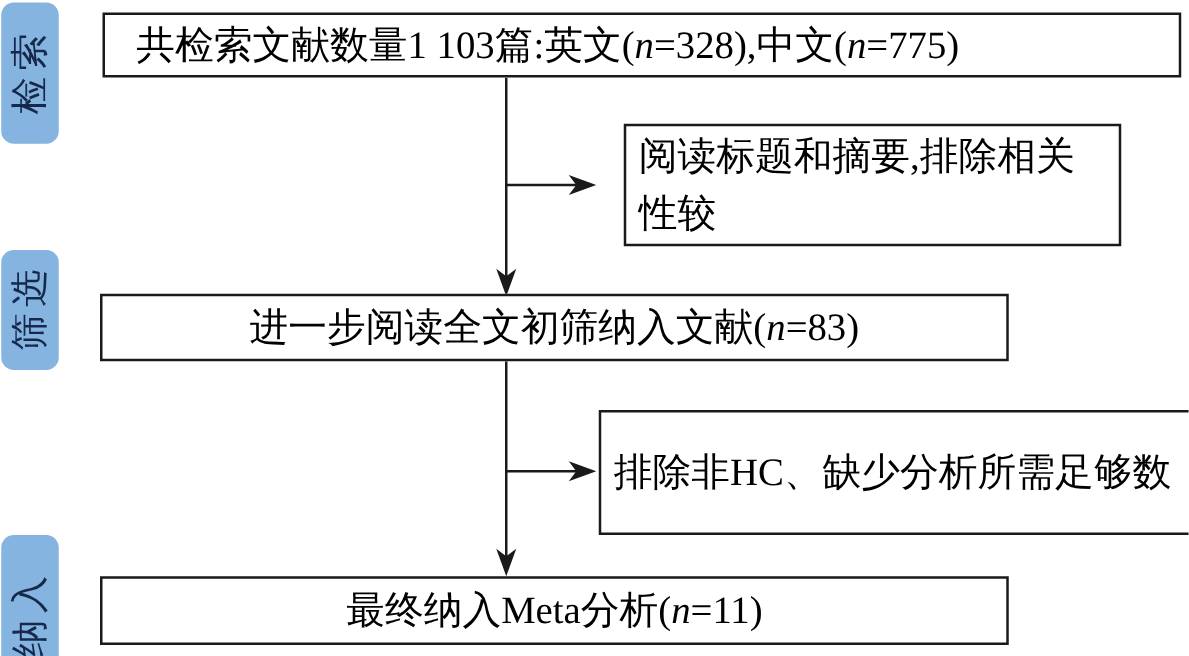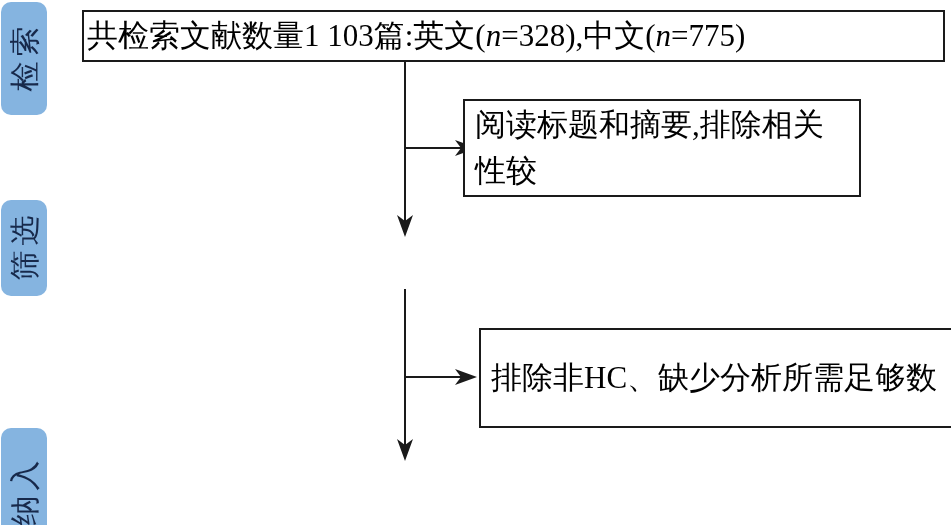--- a/index.html
+++ b/index.html
@@ -53,31 +53,31 @@
   }
   .fbox.center {
     display: flex;
     align-items: center;
     justify-content: center;
     text-align: center;
   }
   .fbox.leftpad {
     display: flex;
     align-items: center;
-    padding: 0 3px;
+    padding: 0 25px;
   }
   .fbox.twolines {
     display: flex;
     flex-direction: column;
     justify-content: center;
     padding: 0 10px;
     line-height: 46px;
   }
   .box-identified { left: 82px;  top: 10px;  width: 863px; height: 52px;  }
-  .box-excl-1     { left: 463px; top: 99px;  width: 398px; height: 98px; gap: 24px;  }
+  .box-excl-1     { left: 499px; top: 99px;  width: 398px; height: 98px; gap: 24px;  }
   .box-fulltext   { left: 80px;  top: 235px; width: 727px; height: 54px;  }
   .box-excl-2     { left: 479px; top: 328px; width: 482px; height: 100px; }
   .box-included   { left: 80px;  top: 461px; width: 727px; height: 55px;  }
   i { font-style: italic; }
 </style>
 </head>
 <body>
 
 <div class="canvas">
 
@@ -107,19 +107,25 @@
   </div>
 
   <div class="fbox leftpad box-identified">
     <span>共检索文献数量1 103篇:英文(<i>n</i>=328),中文(<i>n</i>=775)</span>
   </div>
 
   <div class="fbox twolines box-excl-1">
     <span>阅读标题和摘要,排除相关性较</span>
   </div>
 
+  <div class="fbox center box-fulltext">
+    <span>进一步阅读全文初筛纳入文献(<i>n</i>=83)</span>
+  </div>
 
   <div class="fbox twolines box-excl-2">
     <span>排除非HC、缺少分析所需足够数</span>
   </div>
 
+  <div class="fbox center box-included">
+    <span>最终纳入Meta分析(<i>n</i>=11)</span>
+  </div>
 
 </div>
 
 </body></html>

